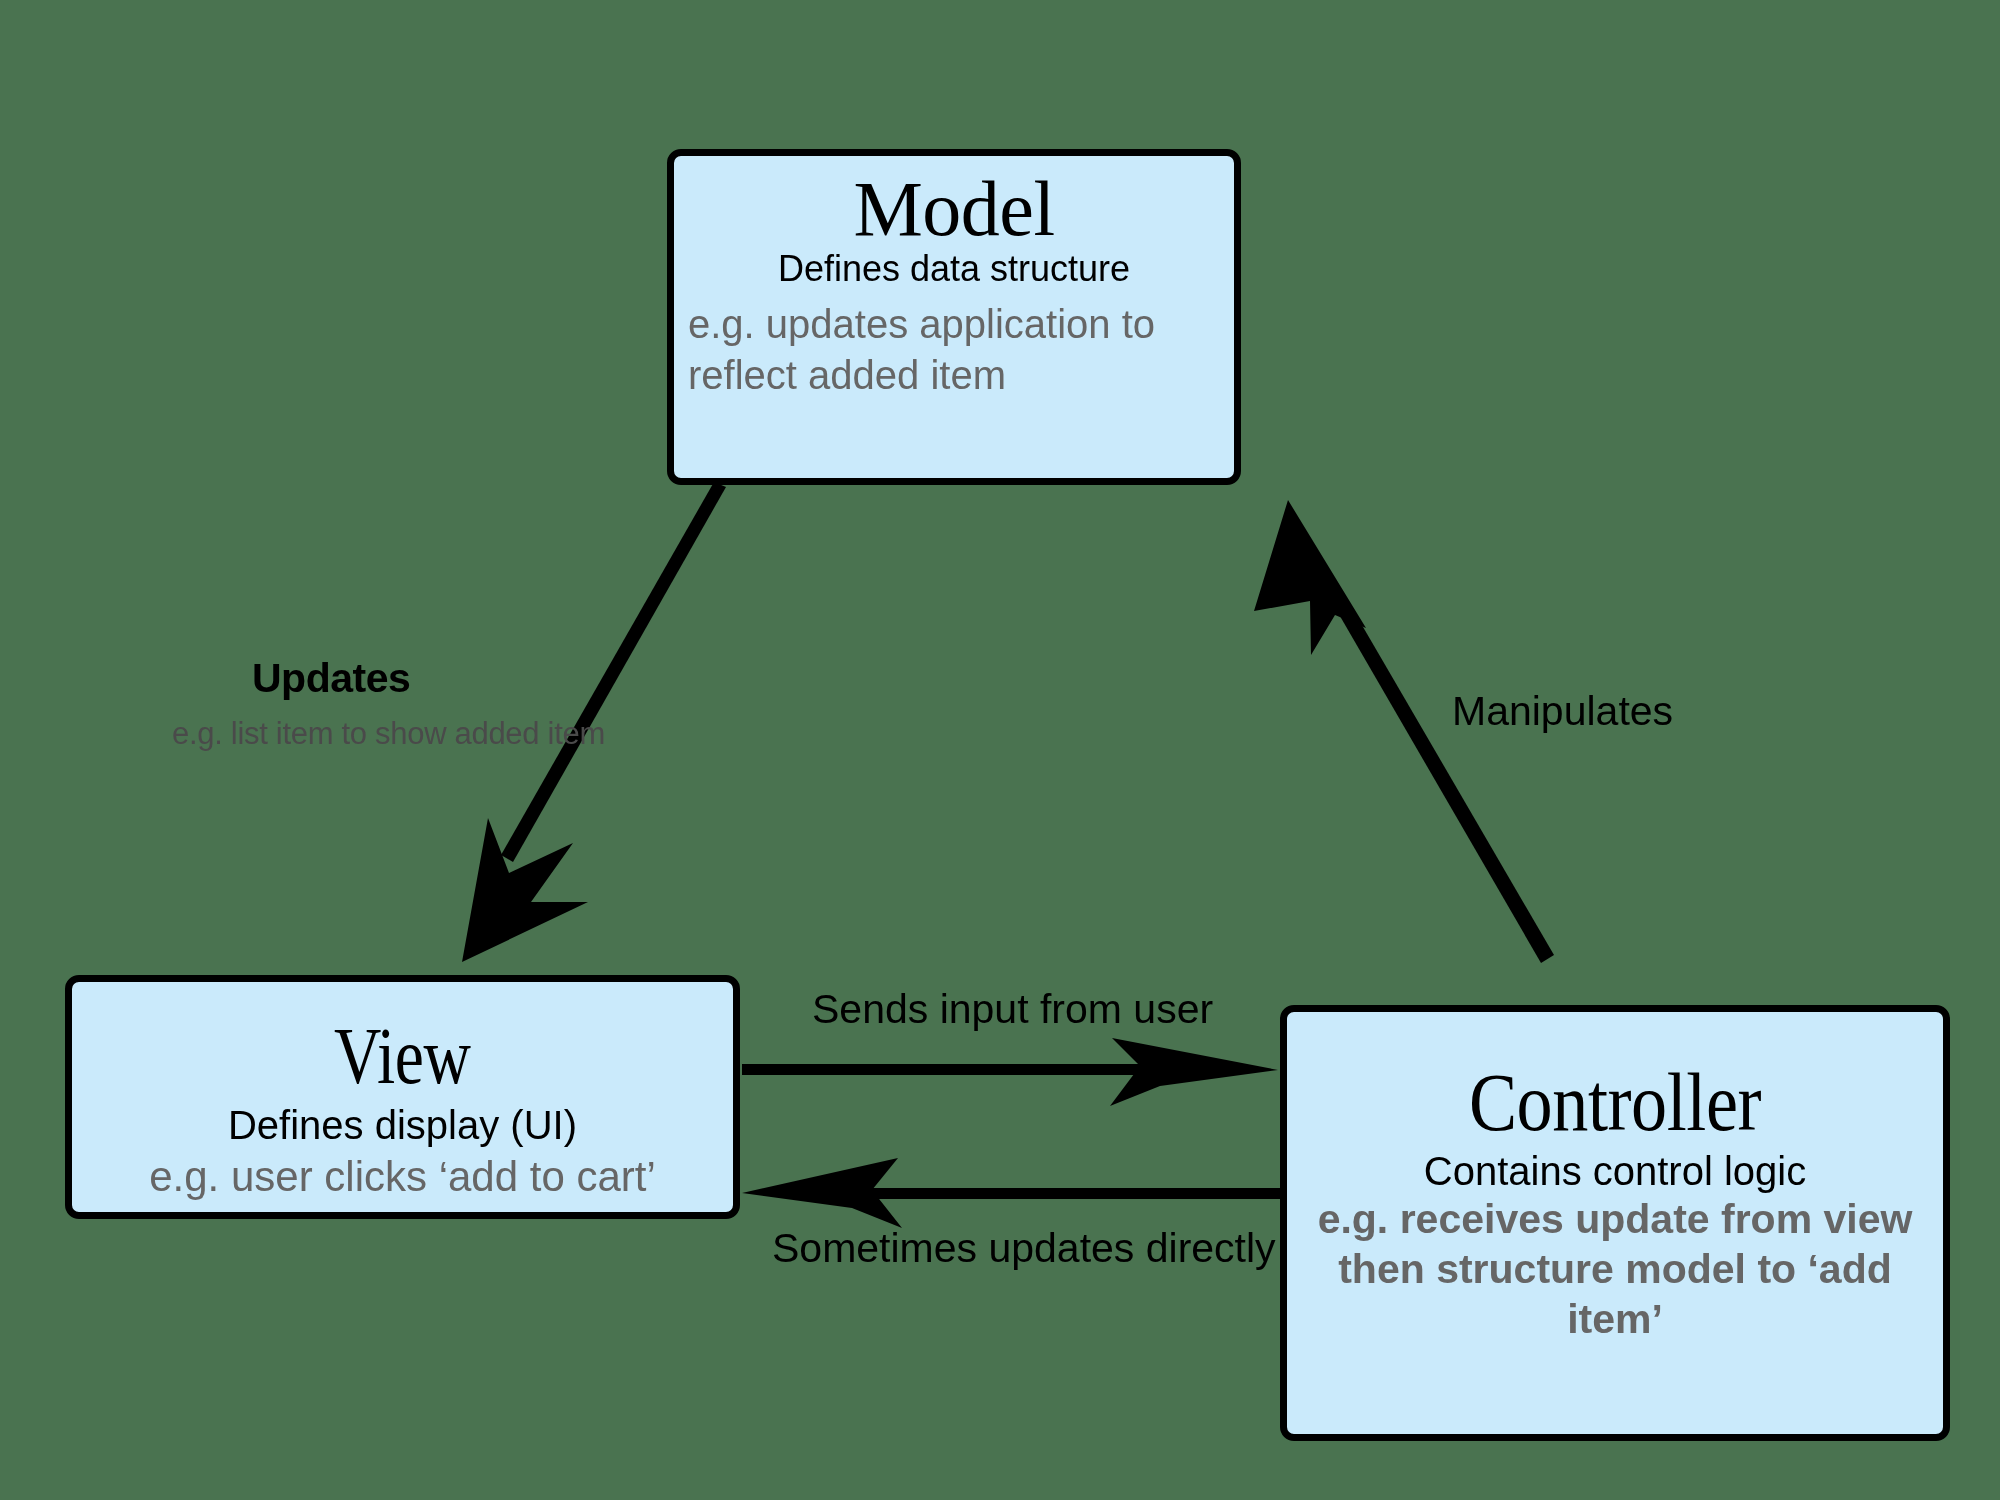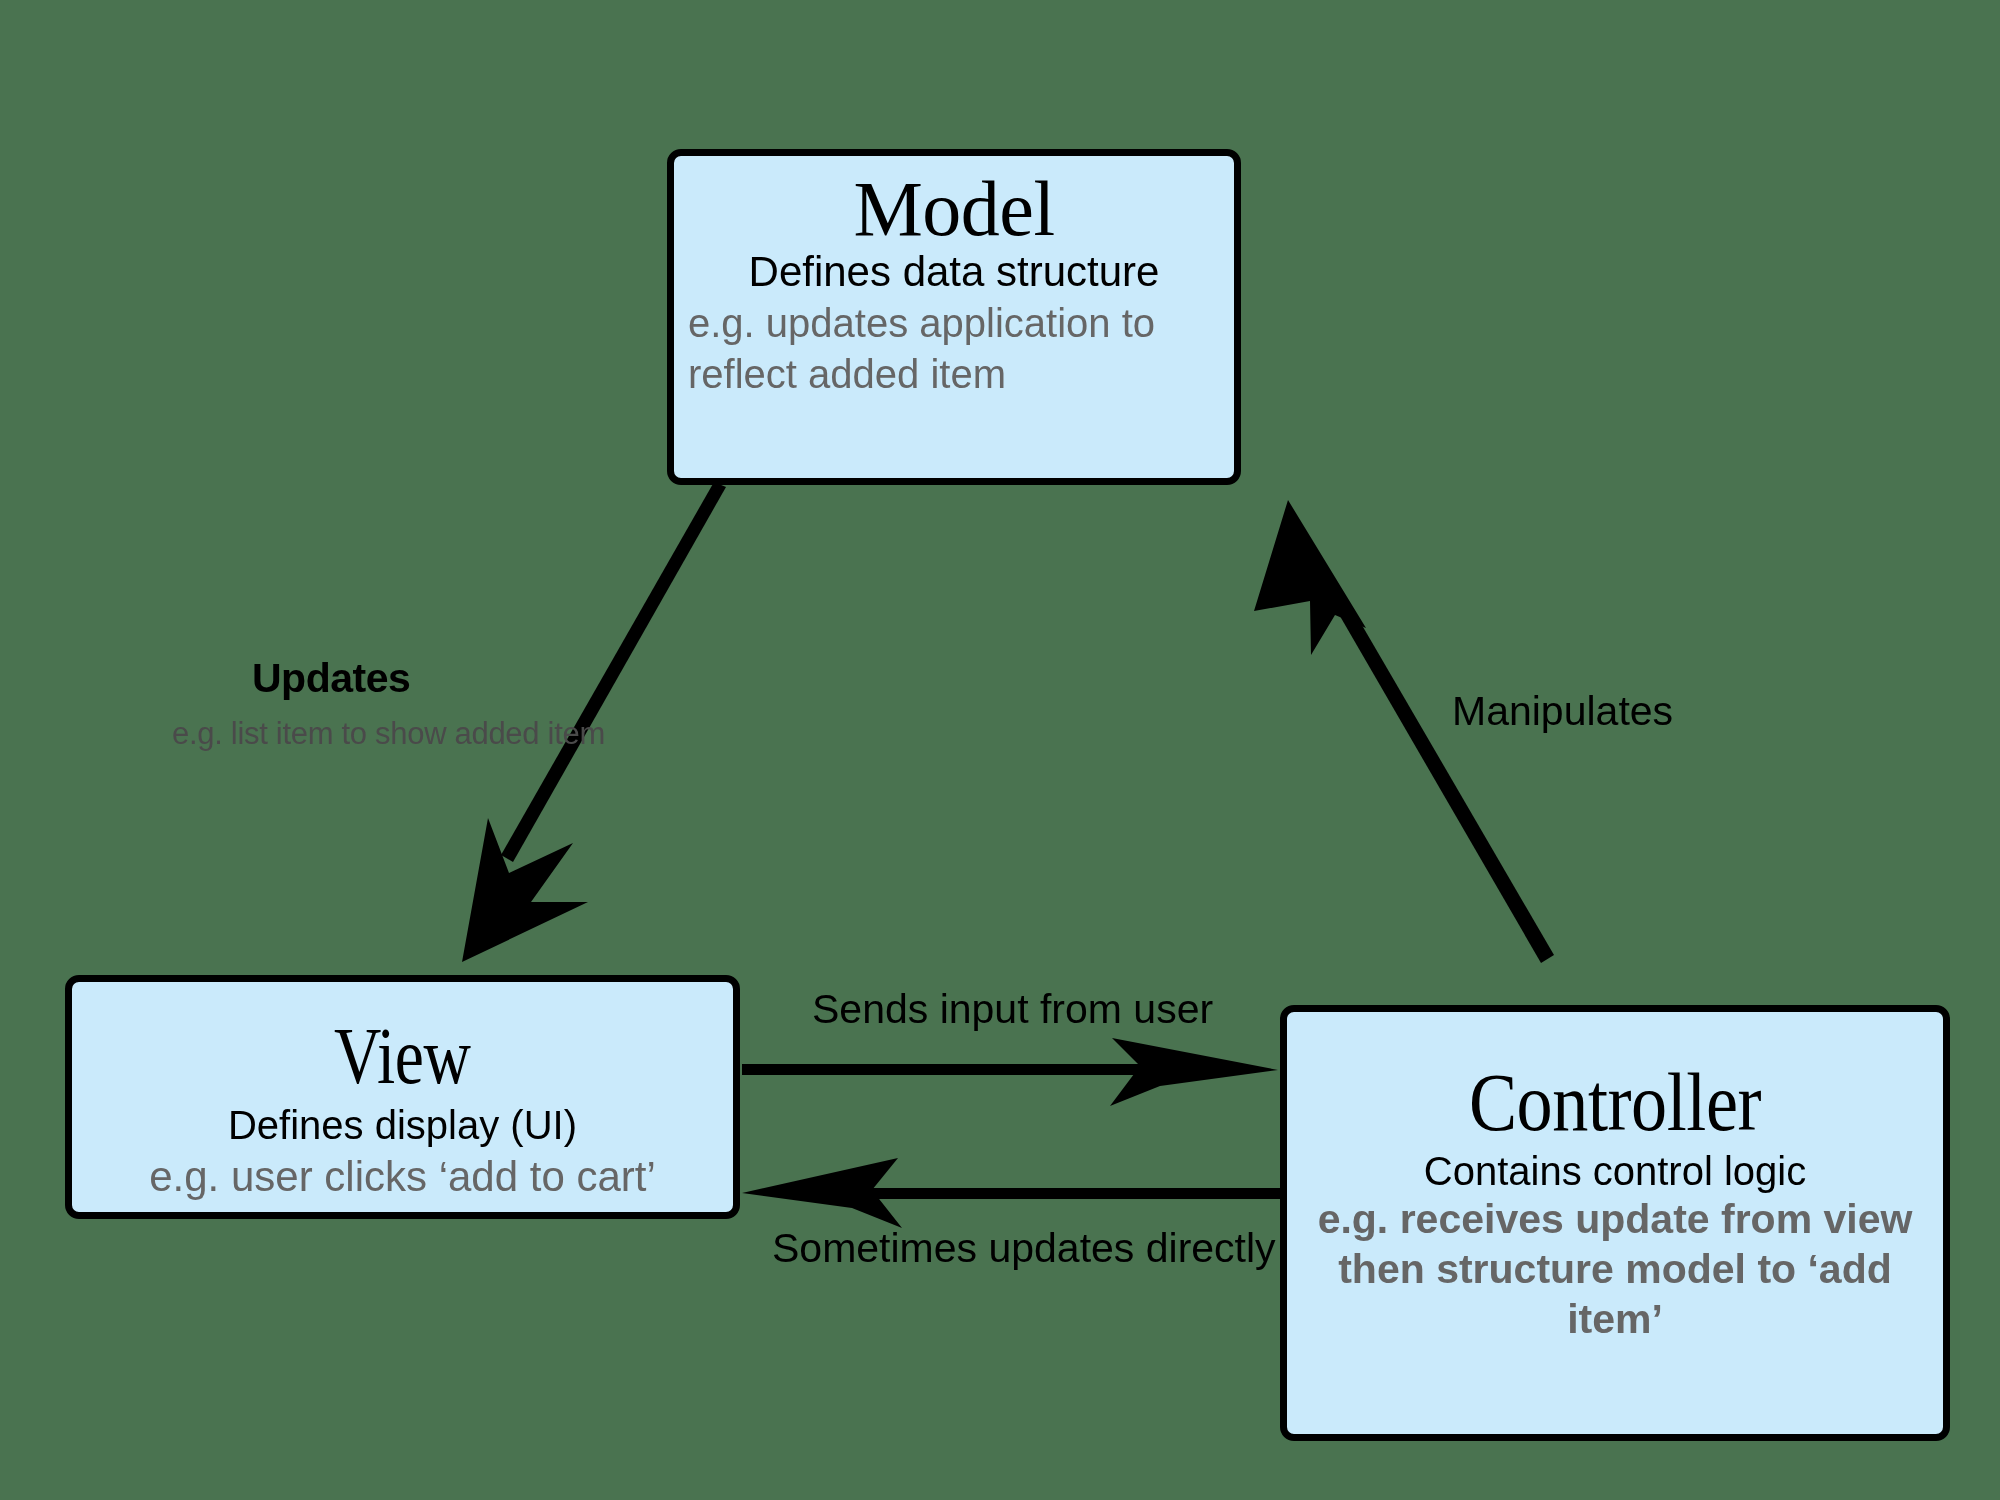--- a/index.html
+++ b/index.html
@@ -48,21 +48,21 @@
     color: #666666;
     line-height: 1.28;
   }
 
   
   #model-node {
     left: 667px; top: 149px; width: 574px; height: 336px;
     padding-top: 14px;
   }
   #model-node .node-title { font-size: 78px; margin: 0 0 2px 0; }
-  #model-node .node-sub  { font-size: 42px; margin-bottom: 4px; }
+  #model-node .node-sub  { font-size: 36px; margin-bottom: 11px; }
   #model-node .node-eg   {
     font-size: 40px; text-align: left; align-self: stretch;
     padding: 0 8px 0 14px; max-width: 640px;
   }
 
   
   #view-node {
     left: 65px; top: 975px; width: 675px; height: 244px;
     padding-top: 34px;
   }

